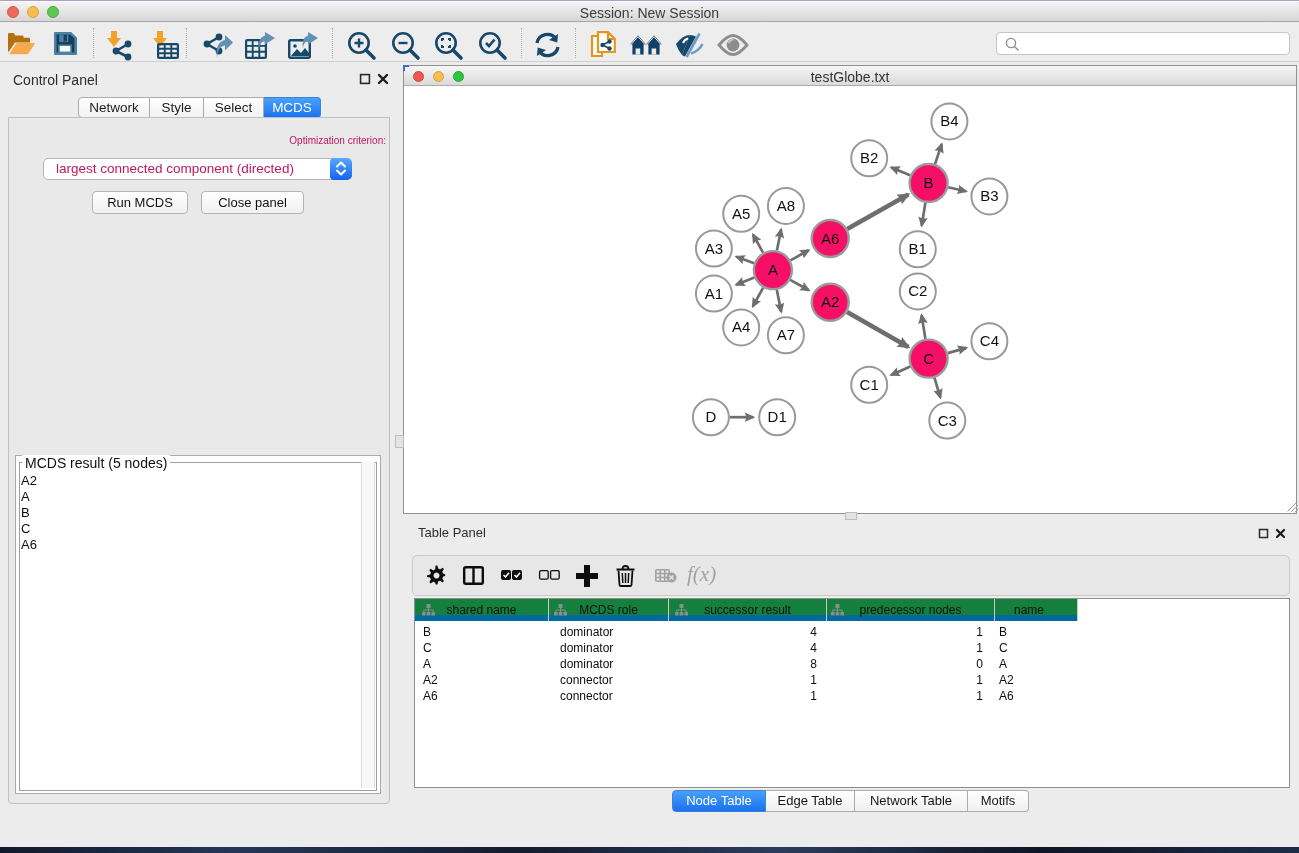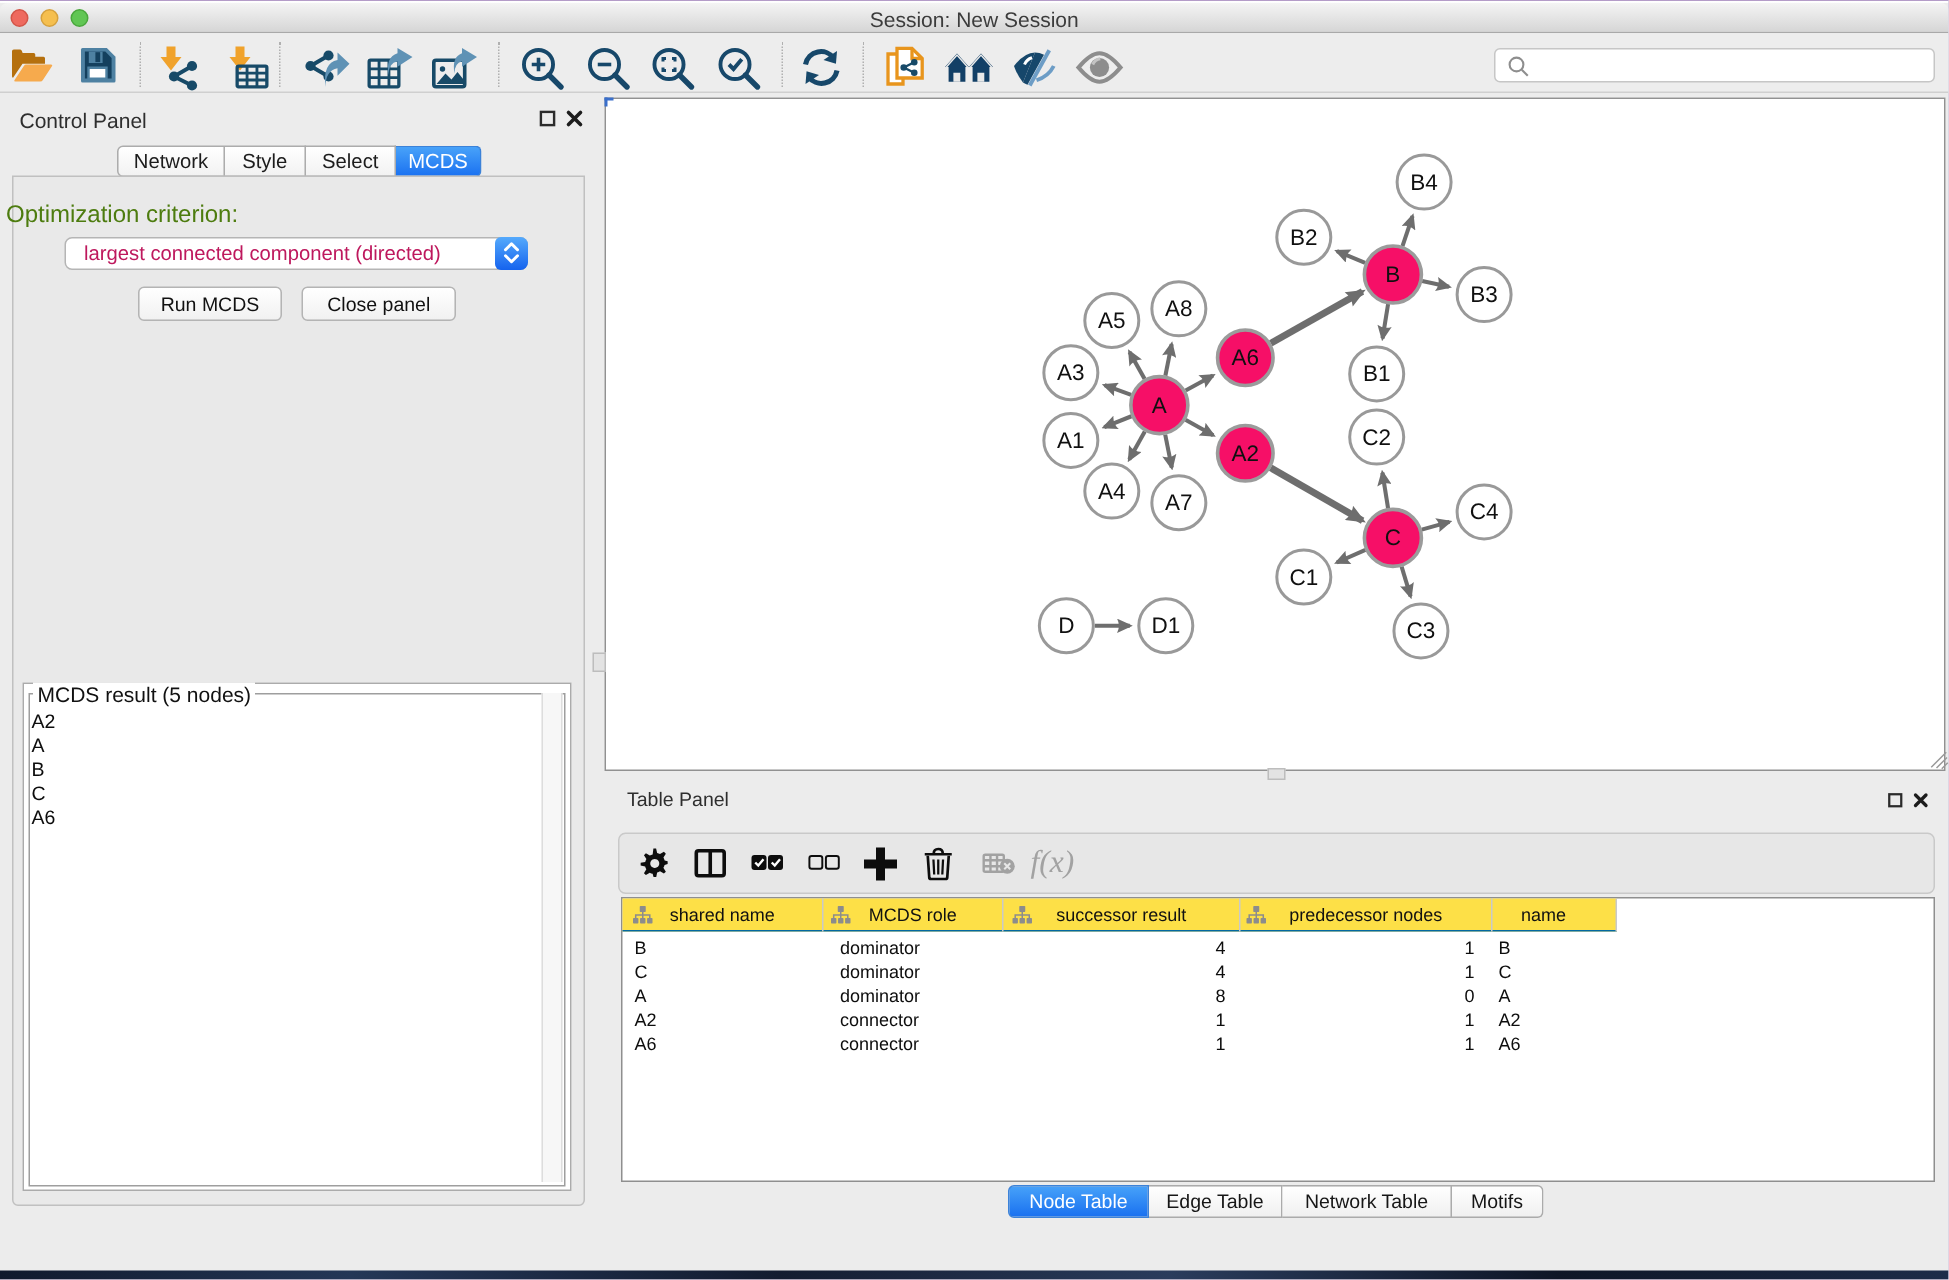--- a/index.html
+++ b/index.html
@@ -17,41 +17,41 @@
 #search { position:absolute; left:996px; top:9px; width:294px; height:23px; background:#fff; border:1px solid #c6c6c6; border-radius:4px; }
 
 #cp { position:absolute; left:8px; top:61px; width:382px; height:741px; }
 #cp .hdr { position:absolute; left:5px; top:9px; font-size:14px; color:#2e2e2e; }
 #cpbody { position:absolute; left:0; top:54px; width:382px; height:687px; background:#e9e9e9; border:1px solid #c0c0c0; border-radius:0 0 4px 4px; }
 .tabs { position:absolute; display:flex;justify-content:center; }
 .tab { height:21px; border:1px solid #acacac; border-left:none; background:linear-gradient(#ffffff,#f2f2f2); font-size:13.5px; color:#1c1c1c; text-align:center; line-height:19px; }
 .tab.first { border-left:1px solid #acacac; border-radius:4px 0 0 4px; }
 .tab.last { border-radius:0 4px 4px 0; }
 .tab.sel { background:linear-gradient(#48a2f9,#1b72f1); color:#fff; border-color:#3c82d8; }
-#optlabel { position:absolute; left:-5px; width:382px; top:17px; text-align:left; font-size:16px; color:#4d7c0f; }
+#optlabel { position:absolute; left:-5px; width:382px; top:17px; text-align:right; font-size:10px; color:#be185d; }
 #combo { position:absolute; left:34px; top:40px; width:309px; height:22px; background:#fff; border:1px solid #b5b5b5; border-radius:5px; font-size:13.5px; color:#be185d; line-height:20px; padding-left:12px; }
 #combo .btn { position:absolute; right:-1px; top:-1px; width:22px; height:22px; border-radius:4px 5px 5px 4px; background:linear-gradient(#55aafc,#1563ee); }
 .pbtn { position:absolute; top:73px; height:23px; background:linear-gradient(#ffffff,#f1f1f1); border:1px solid #b4b4b4; border-radius:4px; font-size:13px; color:#111; text-align:center; line-height:21px; }
 #mcdsbox { position:absolute; left:6px; top:337px; width:366px; height:339px; background:#fff; border:1px solid #ababab; }
 #fset { position:absolute; left:3px; top:6px; width:358px; height:329px; border:1px solid #9e9e9e; }
 #fset legend { position:absolute; left:2px; top:-8px; background:#fff; font-size:14px; color:#111; padding:0 3px; }
 #mlist { position:absolute; left:5px; top:17px; font-size:13px; color:#0c0c0c; line-height:16px; }
 #mscroll { position:absolute; right:5px; top:6px; bottom:5px; width:14px; background:#f7f7f7; border-left:1px solid #ddd; border-right:1px solid #ddd; }
 
 #nw { position:absolute; left:403px; top:63px; width:894px; height:449px; background:#fff; border:1px solid #919191; }
 #nwtitle { position:absolute; left:0; top:0; width:100%; height:20px; background:linear-gradient(#f6f6f6,#dadada); border-bottom:1px solid #aaa; }
 #nwtitle .t { position:absolute; left:0; right:0; top:2.5px; text-align:center; font-size:14px; color:#333; }
 #graph { position:absolute; left:0; top:21px; }
 
 #tp { position:absolute; left:397px; top:507px; width:902px; height:306px; }
 #tp .hdr { position:absolute; left:21px; top:16px; font-size:13px; color:#2e2e2e; }
 #tptools { position:absolute; left:15px; top:46px; width:1275px; height:41px; background:#e7e7e7; border:1px solid #c9c9c9; border-radius:5px; }
 #tptools { width:878px; }
 #tbl { position:absolute; left:17px; top:89px; width:876px; height:190px; background:#fff; border:1px solid #8f8f8f; }
-#thead { position:absolute; left:0; top:0; height:22px; background:#fde047; border-bottom:1px solid #0369a1; }
+#thead { position:absolute; left:0; top:0; height:22px; background:#15803d; border-bottom:6px solid #0369a1; }
 .th { position:absolute; top:0; height:22px; border-right:1px solid #c9c9c9; font-size:12px; color:#111; text-align:center; line-height:22px; }
 .cell { position:absolute; font-size:12px; color:#0d0d0d; height:16px; line-height:16px; }
 .bt { height:22px; border:1px solid #ababab; border-left:none; background:linear-gradient(#ffffff,#f0f0f0); font-size:13px; color:#161616; text-align:center; line-height:20px; }
 .bt.first { border-left:1px solid #ababab; border-radius:4px 0 0 4px; }
 .bt.last { border-radius:0 4px 4px 0; }
 .bt.sel { background:linear-gradient(#46a1f9,#1a71f0); color:#fff; border-color:#3c82d8; }
 
 #status { position:absolute; left:0; top:812px; width:1299px; height:34px; background:#ededed; border-top:1px solid #c2c2c2; }
 #lbtn { position:absolute; left:9px; top:9px; width:28px; height:20px; background:#fafafa; border:1px solid #979797; }
 #membtn { position:absolute; right:11px; top:8px; width:74px; height:23px; background:#f7f7f7; border:1px solid #a8a8a8; font-size:13px; color:#111; }
@@ -215,20 +215,26 @@
         <div id="fset">
             <legend>MCDS result (5 nodes)</legend>
           </div>
         <div id="mlist">A2<br>A<br>B<br>C<br>A6</div>
         <div id="mscroll"></div>
       </div>
     </div>
   </div>
   <div id="nw">
     <div style="position:absolute;left:-1px;top:-1px;width:6px;height:6px;border-left:2px solid #3a6fca;border-top:2px solid #3a6fca;z-index:5;"></div>
+    <div id="nwtitle">
+      <div class="t">testGlobe.txt</div>
+      <div class="tl" style="left:9px;top:4.5px;width:11px;height:11px;background:#f0574f;border:0.5px solid #ce4a40;"></div>
+      <div class="tl" style="left:29px;top:4.5px;width:11px;height:11px;background:#f6be4f;border:0.5px solid #d6a13d;"></div>
+      <div class="tl" style="left:49px;top:4.5px;width:11px;height:11px;background:#2dc53e;border:0.5px solid #2aa835;"></div>
+    </div>
     <svg id="graph" style="left:0;top:21px" width="892" height="422" viewBox="0 0 892 422">
       <defs>
         <marker id="ah" markerWidth="11" markerHeight="9.6" refX="9" refY="4.8" orient="auto" markerUnits="userSpaceOnUse" viewBox="0 0 11 9.6">
           <path d="M0.5 0 L11 4.8 L0.5 9.6 Q3 4.8 0.5 0 Z" fill="#6e6e6e"></path>
         </marker>
         <marker id="ah2" markerWidth="13.5" markerHeight="11" refX="11" refY="5.5" orient="auto" markerUnits="userSpaceOnUse" viewBox="0 0 13.5 11">
           <path d="M0.5 0 L13.5 5.5 L0.5 11 Q3 5.5 0.5 0 Z" fill="#6e6e6e"></path>
         </marker>
       </defs>
       <g stroke="#6e6e6e" stroke-width="2.7">

